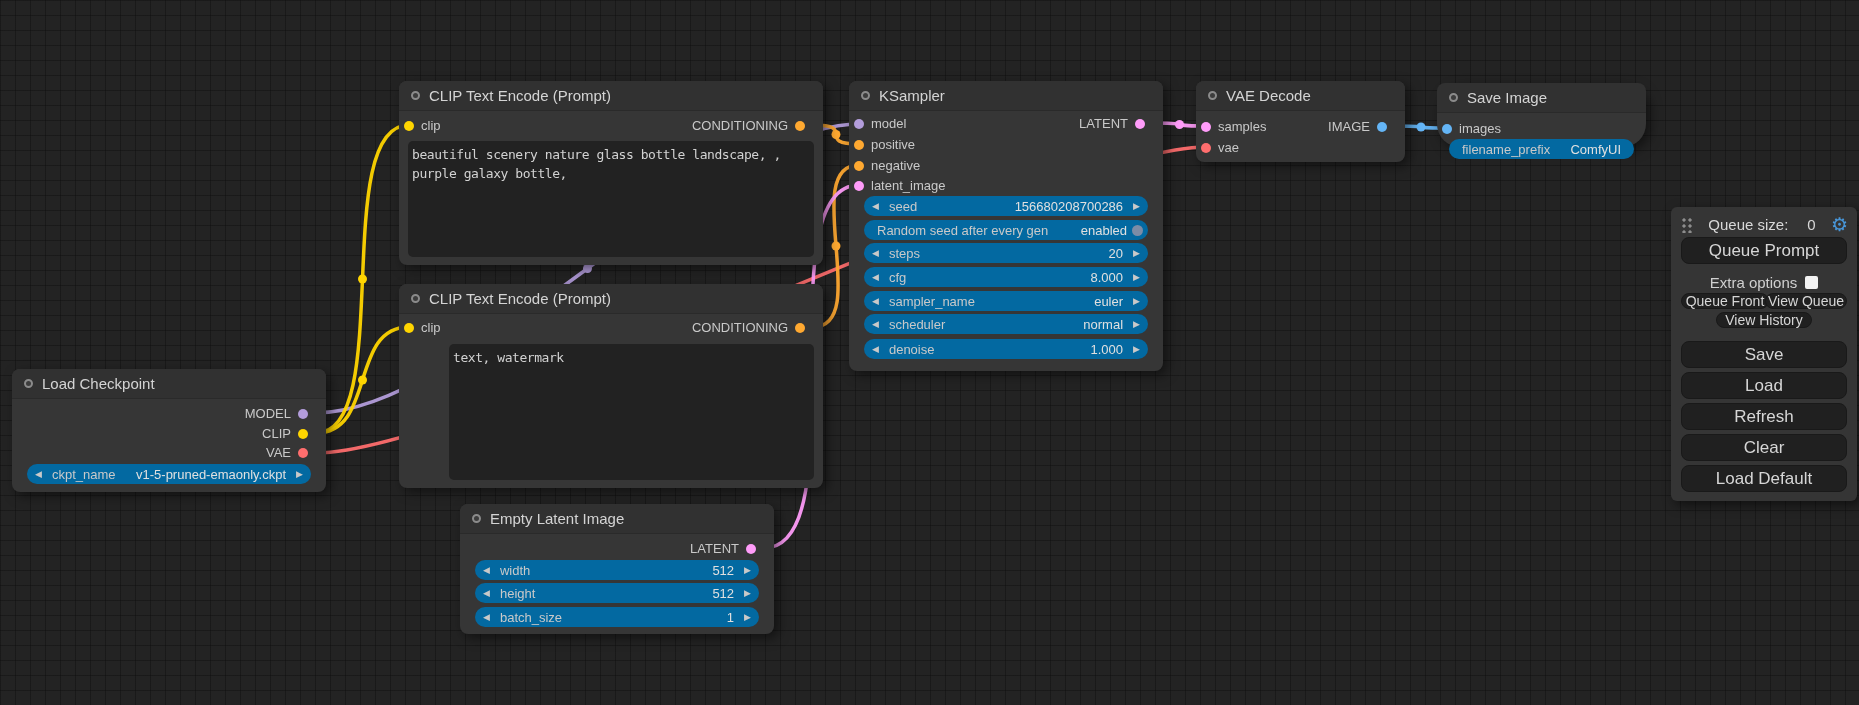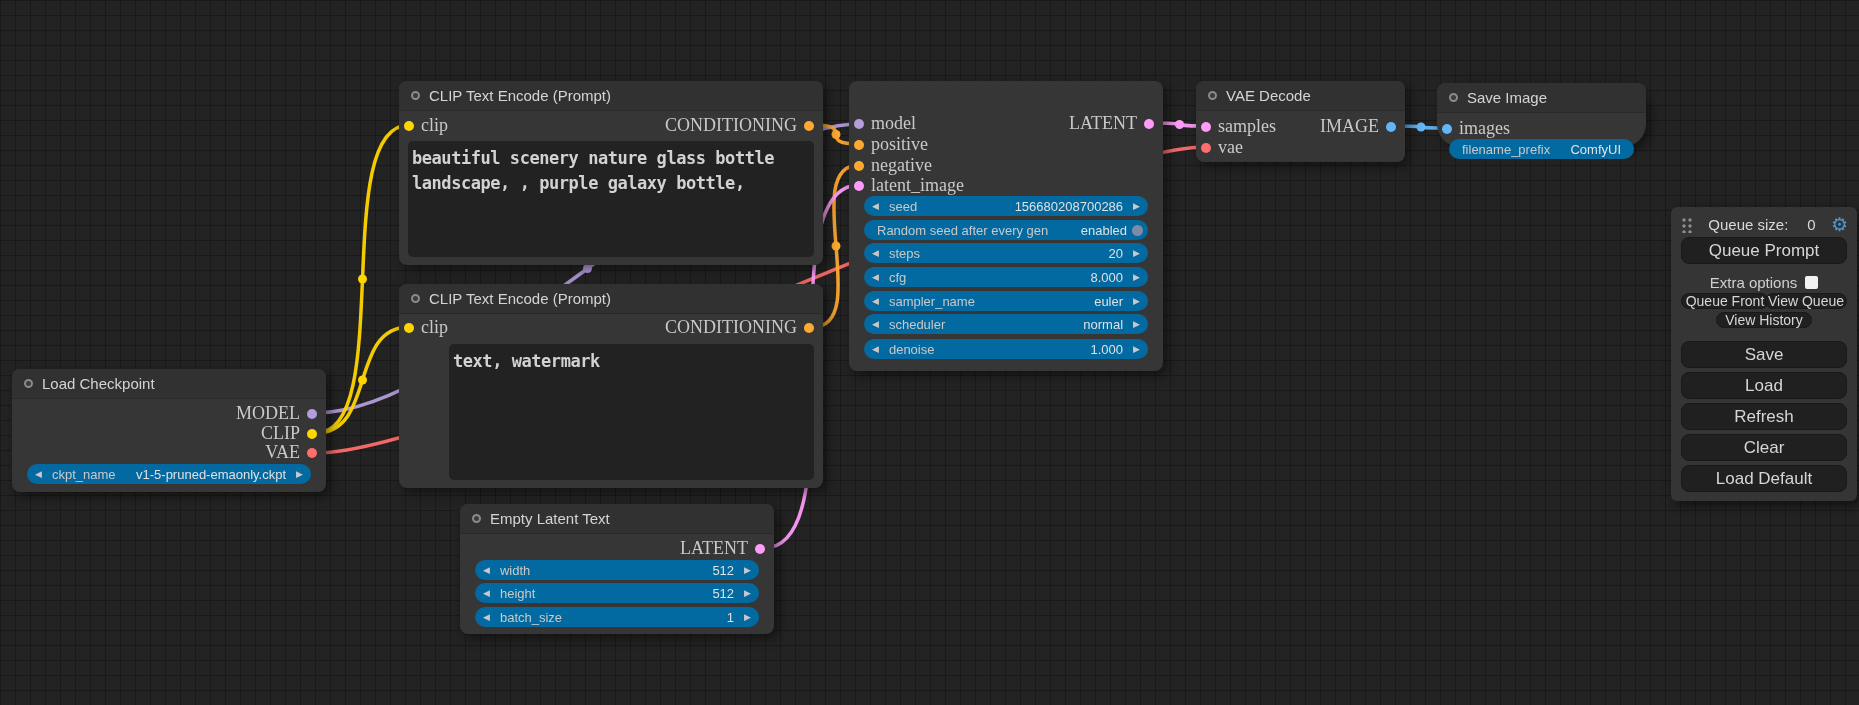--- a/index.html
+++ b/index.html
@@ -17,39 +17,39 @@
   svg.wires path { fill:none; stroke-width:3.5; stroke-linecap:round; opacity:0.95; }
 
   .node { position:absolute; z-index:2; background:#363636; border-radius:8px;
           box-shadow:4px 4px 12px rgba(0,0,0,0.5); }
   .node-title { display:flex; align-items:center; gap:9px; height:30px; padding:0 12px;
                 background:#313131; border-radius:8px 8px 0 0; border-bottom:1px solid #2a2a2a;
                 color:#d4d4d4; font-size:15px; }
   .collapse-dot { width:9px; height:9px; border-radius:50%; background:#3c3c3c;
                   border:2.5px solid #8b8b8b; flex:none; }
   .slot-row { position:absolute; height:19px; display:flex; align-items:center; gap:7px;
-              color:#c9c9c9; font-size:18px;font-family:Liberation Serif, serif; }
+              color:#c9c9c9; font-size:13px; }
   .slot-row.in  { left:5px; }
-  .slot-row.out { right:9px; }
+  .slot-row.out { right:18px; }
   .dot { width:10px; height:10px; border-radius:50%; flex:none; background:#888; }
 
   .widget { position:absolute; left:15px; right:15px; height:20px; background:#0369a1;
             border-radius:10px; display:flex; align-items:center; padding:0 8px;
             font-size:13px; color:#c9c9c9; }
   .widget .arrow  { font-size:9px; color:#c9c9c9; line-height:1; flex:none; }
   .widget .wname  { margin-left:10px; white-space:nowrap; }
   .widget .wvalue { margin-left:auto; margin-right:10px; color:#e0e0e0; white-space:nowrap; }
   .widget.no-arrows .wname  { margin-left:5px; }
   .widget.no-arrows .wvalue { margin-right:5px; }
   .toggle-dot { width:11px; height:11px; border-radius:50%; flex:none; margin-right:-3px; }
 
   .node-text { position:absolute; left:9px; right:9px; background:#222222; border-radius:5px;
-               padding:5px 4px; font-family:"DejaVu Sans Mono", monospace; font-size:17px;
+               padding:5px 4px; font-family:"DejaVu Sans Mono", monospace; font-size:13px;
                letter-spacing:-0.45px; line-height:1.45; color:#d2d2d2;
-               white-space:pre-wrap; word-break:break-word; overflow:hidden;font-weight:bold; }
+               white-space:pre-wrap; word-break:break-word; overflow:hidden; }
 
   .queue-panel { position:absolute; z-index:3; left:1671px; top:207px; width:186px; height:294px;
                  background:#353535; border-radius:6px; box-shadow:4px 4px 12px rgba(0,0,0,0.55);
                  color:#dcdcdc; }
   .qp-header { position:absolute; top:7px; left:9px; right:9px; height:20px;
                display:flex; align-items:center; }
   .drag-handle { width:13px; height:17px; flex:none;
                  background-image:radial-gradient(#8d8d8d 1.5px, transparent 1.7px);
                  background-size:6px 6px; background-position:1px 1px; cursor:move; }
   .queue-size { flex:1; text-align:center; font-size:15px; color:#d8d8d8;
@@ -146,21 +146,21 @@
     <div class="slot-row out" style="top:34px">
       <span>CONDITIONING</span>
       <span class="dot" style="background: rgb(255, 169, 49);"></span>
     </div>
     <div class="node-text" style="top:60px; bottom:8px;margin-left:41px;">text, watermark</div>
   </div>
 
   <div class="node" style="left:460px; top:504px; width:314px; height:130px;">
     <div class="node-title">
       <span class="collapse-dot"></span>
-      <span>Empty Latent Text</span>
+      <span>Empty Latent Image</span>
     </div>
     <div class="slot-row out" style="top:35px">
       <span>LATENT</span>
       <span class="dot" style="background: rgb(255, 156, 249);"></span>
     </div>
     <div class="widget" style="top:56px">
       <span class="arrow">◀</span>
       <span class="wname">width</span>
       <span class="wvalue">512</span>
       <span class="arrow">▶</span>
@@ -173,20 +173,24 @@
     </div>
     <div class="widget" style="top:103px">
       <span class="arrow">◀</span>
       <span class="wname">batch_size</span>
       <span class="wvalue">1</span>
       <span class="arrow">▶</span>
     </div>
   </div>
 
   <div class="node" style="left:849px; top:81px; width:314px; height:290px;">
+    <div class="node-title">
+      <span class="collapse-dot"></span>
+      <span>KSampler</span>
+    </div>
     <div class="slot-row in" style="top:33px">
       <span class="dot" style="background: rgb(179, 157, 219);"></span>
       <span>model</span>
     </div>
     <div class="slot-row in" style="top:54px">
       <span class="dot" style="background: rgb(255, 169, 49);"></span>
       <span>positive</span>
     </div>
     <div class="slot-row in" style="top:75px">
       <span class="dot" style="background: rgb(255, 169, 49);"></span>

